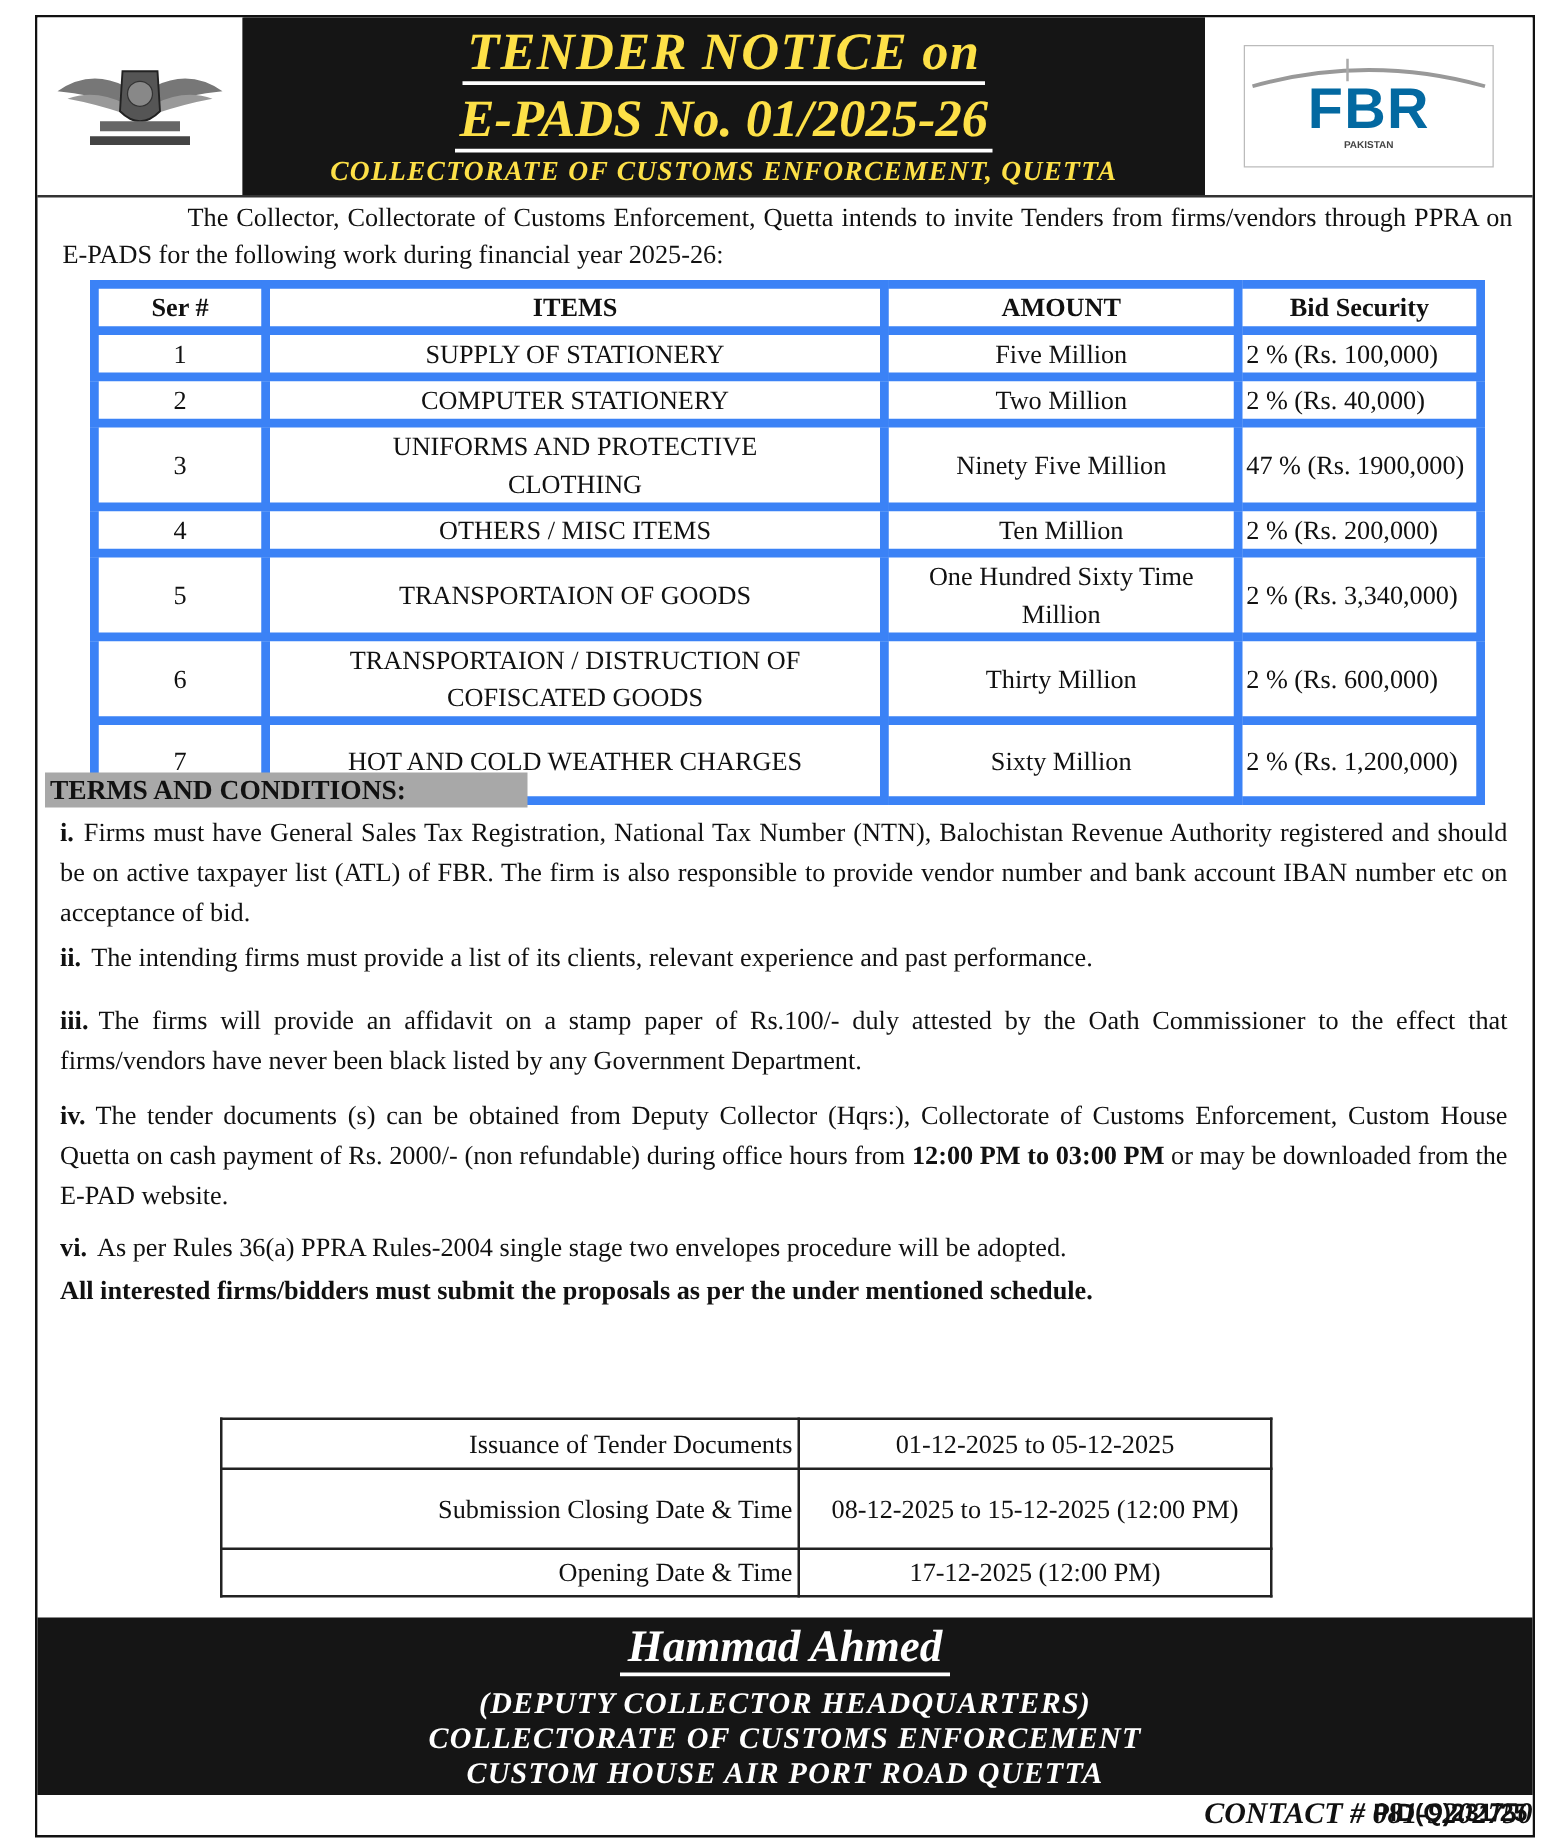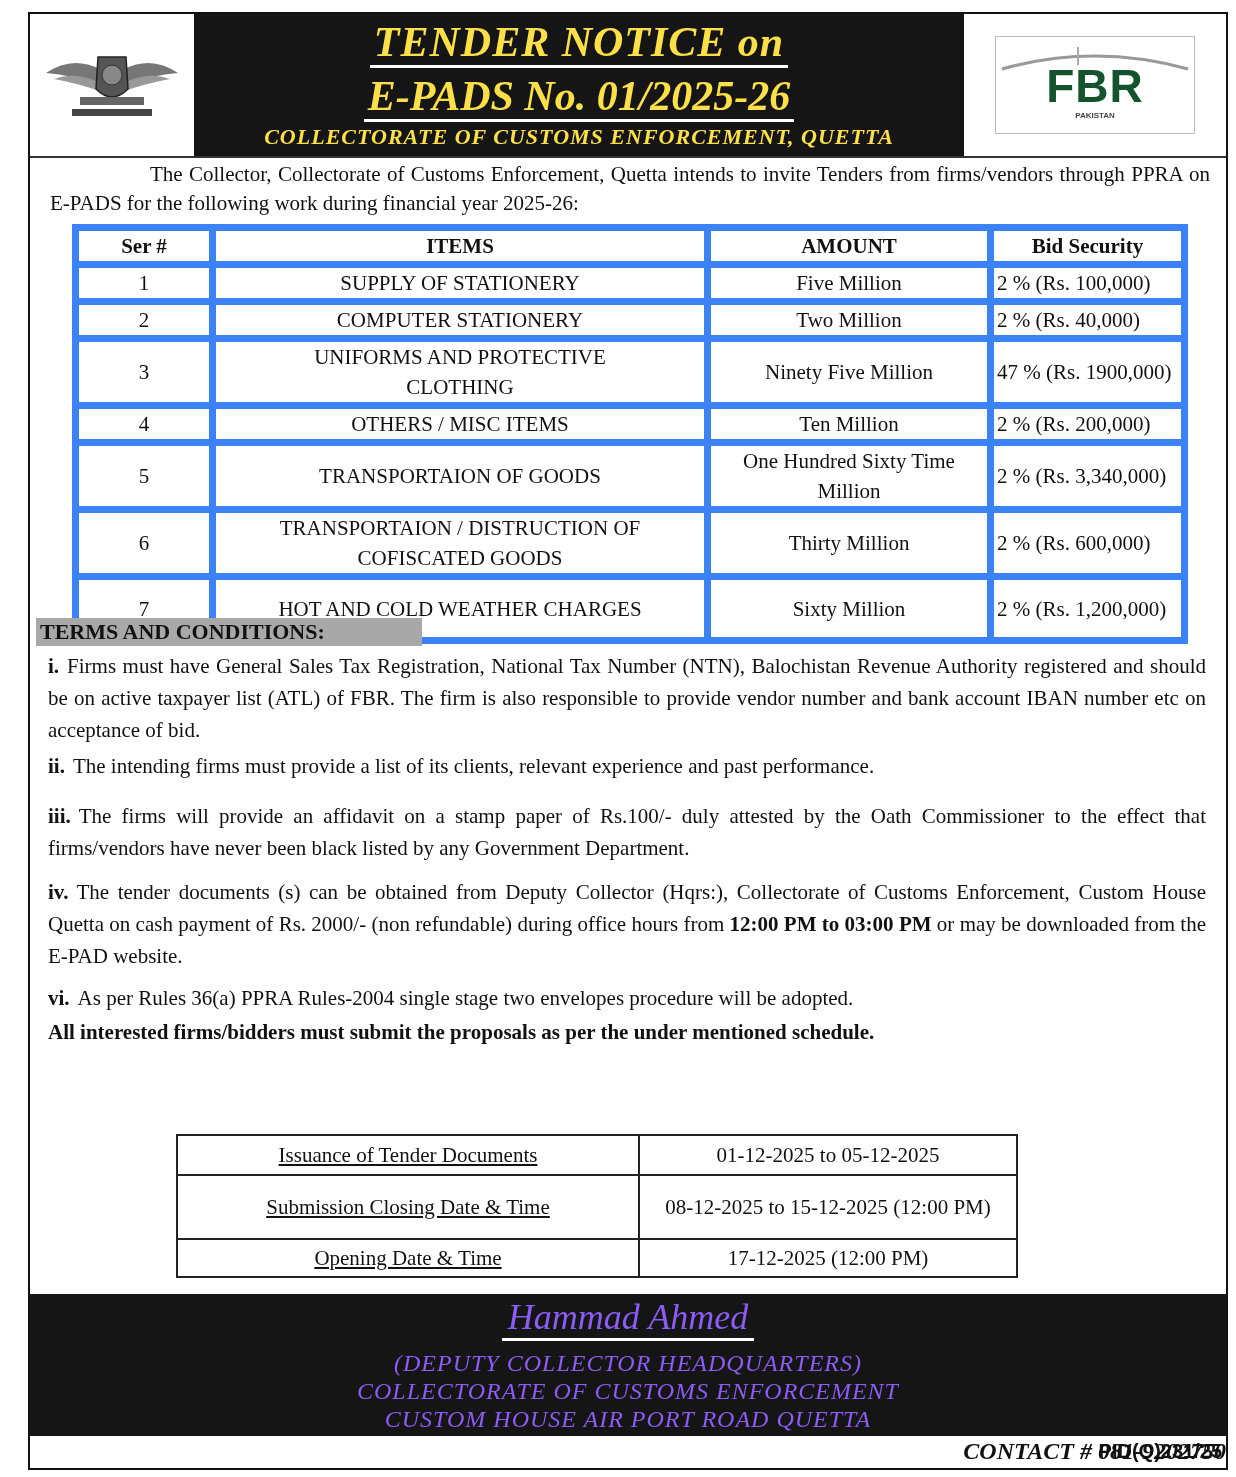--- a/index.html
+++ b/index.html
@@ -9,21 +9,21 @@
   
   .header { position: absolute; left: 0; top: 0; width: 1196px; height: 142px; }
   .logo-left { position: absolute; left: 0; top: 0; width: 164px; height: 142px; background: #fff; border-right: 1px solid #888; display: flex; align-items: center; justify-content: center; }
   .title-band { position: absolute; left: 164px; top: 0; width: 770px; height: 142px; background: #151515; color: #fde047; text-align: center; }
   .title-line1 { position: absolute; left: 0; right: 0; top: 4px; font-size: 42px; font-weight: bold; font-style: italic; letter-spacing: 1px; }
   .title-line2 { position: absolute; left: 0; right: 0; top: 58px; font-size: 42px; font-weight: bold; font-style: italic; }
   .uline { display: inline-block; border-bottom: 3px solid #fff; padding: 0 4px 0 4px; line-height: 46px; }
   .title-line3 { position: absolute; left: 0; right: 0; top: 110px; font-size: 22px; font-weight: bold; font-style: italic; letter-spacing: 1px; }
   .logo-right { position: absolute; left: 934px; top: 0; width: 262px; height: 142px; background: #fff; display: flex; align-items: center; justify-content: center; }
   .fbr-box { width: 198px; height: 96px; border: 1px solid #bbb; position: relative; background: #fff; }
-  .fbr-text { position: absolute; left: 0; right: 0; top: 22px; text-align: center; font-family: "Liberation Sans", "DejaVu Sans", sans-serif; font-weight: bold; font-size: 46px; color: #14532d; letter-spacing: 1px; }
+  .fbr-text { position: absolute; left: 0; right: 0; top: 22px; text-align: center; font-family: "Liberation Sans", "DejaVu Sans", sans-serif; font-weight: bold; font-size: 46px; color: #0369a1; letter-spacing: 1px; }
   .fbr-sub { position: absolute; left: 0; right: 0; top: 74px; text-align: center; font-family: "Liberation Sans", sans-serif; font-size: 8px; color: #444; font-weight: bold; }
   .fbr-arc { position: absolute; left: 0; top: 6px; }
 
   .header-rule { position: absolute; left: 0; top: 142px; width: 1196px; height: 2px; background: #333; }
 
   
   .intro { position: absolute; left: 20px; top: 146px; width: 1160px; font-size: 21px; line-height: 29px; text-align: justify; text-indent: 100px; }
 
   
   .items-table { position: absolute; left: 42px; top: 210px; width: 1116px; border-collapse: collapse; font-size: 21px; }
@@ -40,25 +40,25 @@
   .terms { position: absolute; left: 18px; top: 636px; width: 1158px; font-size: 21px; line-height: 32px; text-align: justify; }
   .term { margin: 0; }
   .term .num { font-weight: bold; margin-right: 8px; }
   .term b { font-weight: bold; }
   .gap { margin-top: 12px; }
   .closing { font-weight: bold; font-size: 21px; margin-top: 2px; }
 
   
   .sched-table { position: absolute; left: 146px; top: 1120px; width: 842px; border-collapse: collapse; font-size: 21px; }
   .sched-table td { border: 2px solid #222; padding: 0 4px; line-height: 29px; }
-  .sched-table td.lbl { width: 452px; text-align: center; text-decoration: underline; }
+  .sched-table td.lbl { width: 452px; text-align: right; }
   .sched-table td.val { text-align: center; }
 
   
-  .sign-band { position: absolute; left: 0; top: 1280px; width: 1196px; height: 142px; background: #151515; color: #8b5cf6; text-align: center; font-style: italic; font-weight: normal; }
+  .sign-band { position: absolute; left: 0; top: 1280px; width: 1196px; height: 142px; background: #151515; color: #ffffff; text-align: center; font-style: italic; font-weight: bold; }
   .sign-name { position: absolute; left: 0; right: 0; top: 2px; font-size: 36px; }
   .sign-name span { display: inline-block; border-bottom: 3px solid #fff; line-height: 42px; padding: 0 6px; }
   .sign-l1 { position: absolute; left: 0; right: 0; top: 56px; font-size: 24px; letter-spacing: 1px; }
   .sign-l2 { position: absolute; left: 0; right: 0; top: 84px; font-size: 24px; letter-spacing: 1px; }
   .sign-l3 { position: absolute; left: 0; right: 0; top: 112px; font-size: 24px; letter-spacing: 1px; }
   .contact-row { position: absolute; left: 0; top: 1422px; width: 1196px; height: 32px; background: #fff; }
   .contact { position: absolute; left: 0; right: 0; top: 2px; text-align: right; font-style: italic; font-weight: bold; font-size: 24px; }
   .pid { position: absolute; right: 4px; top: 4px; font-family: "Liberation Sans", "DejaVu Sans", sans-serif; font-weight: bold; font-size: 20px; }
 </style>
 </head>

